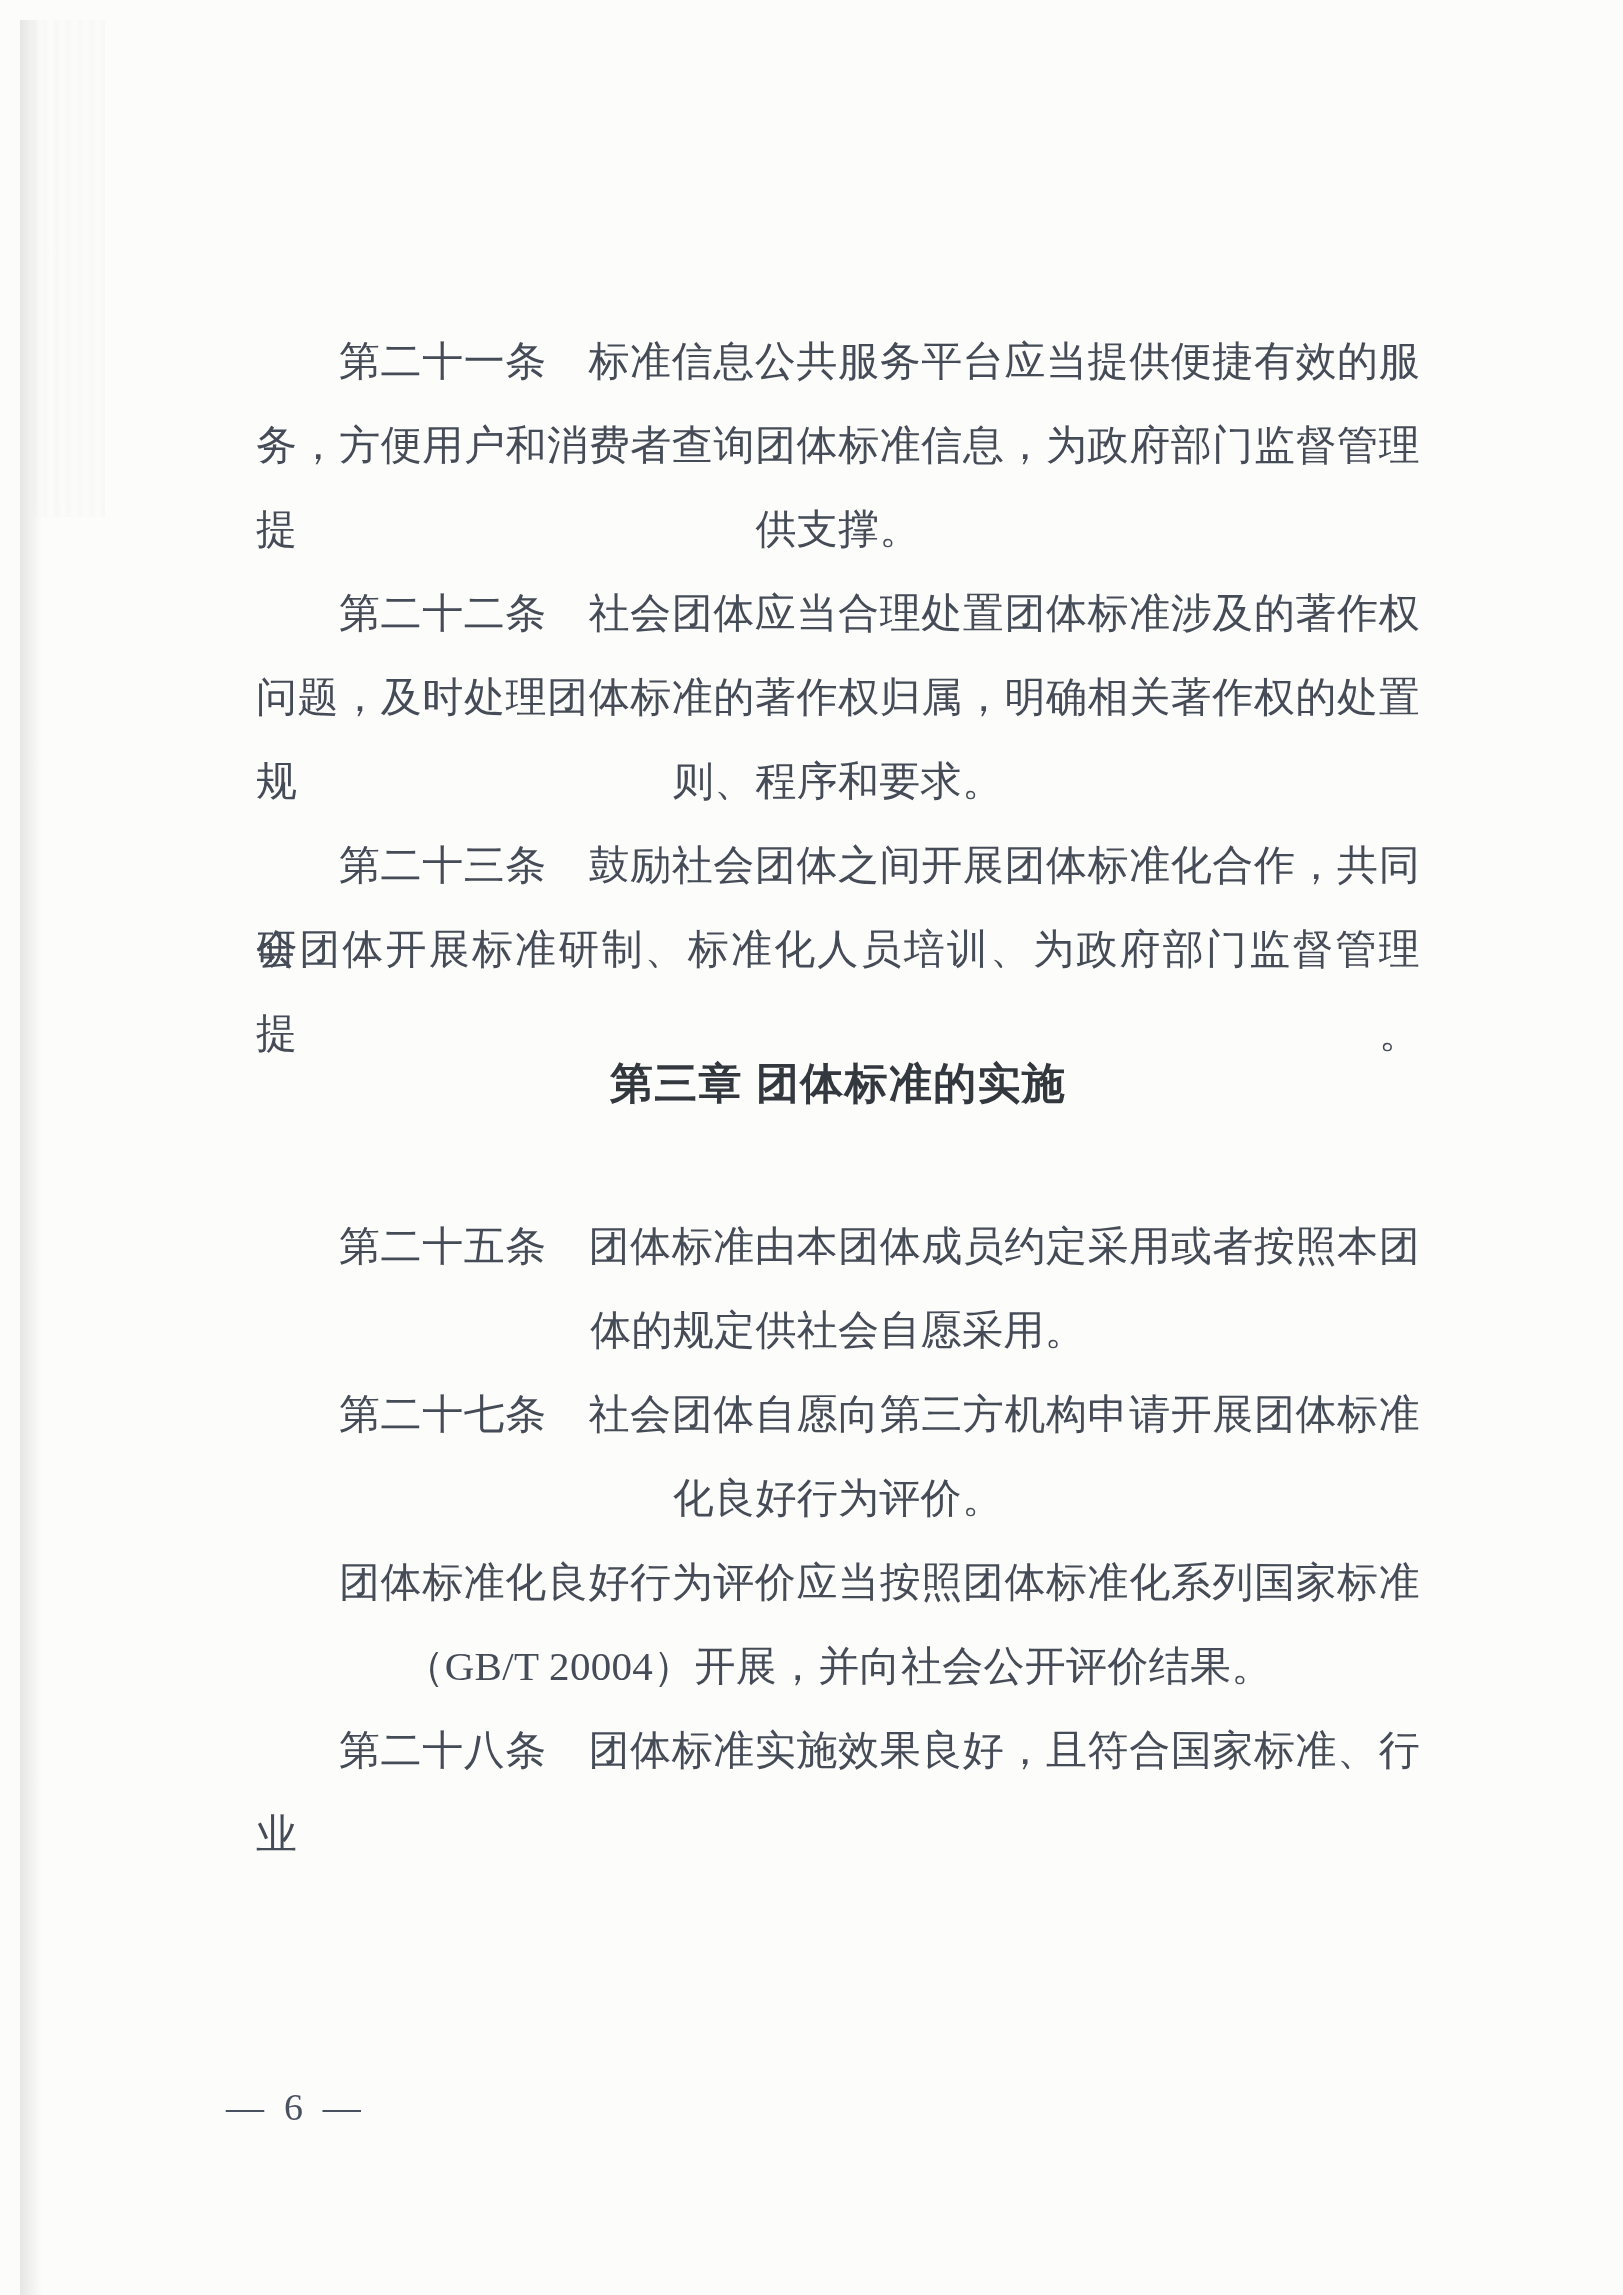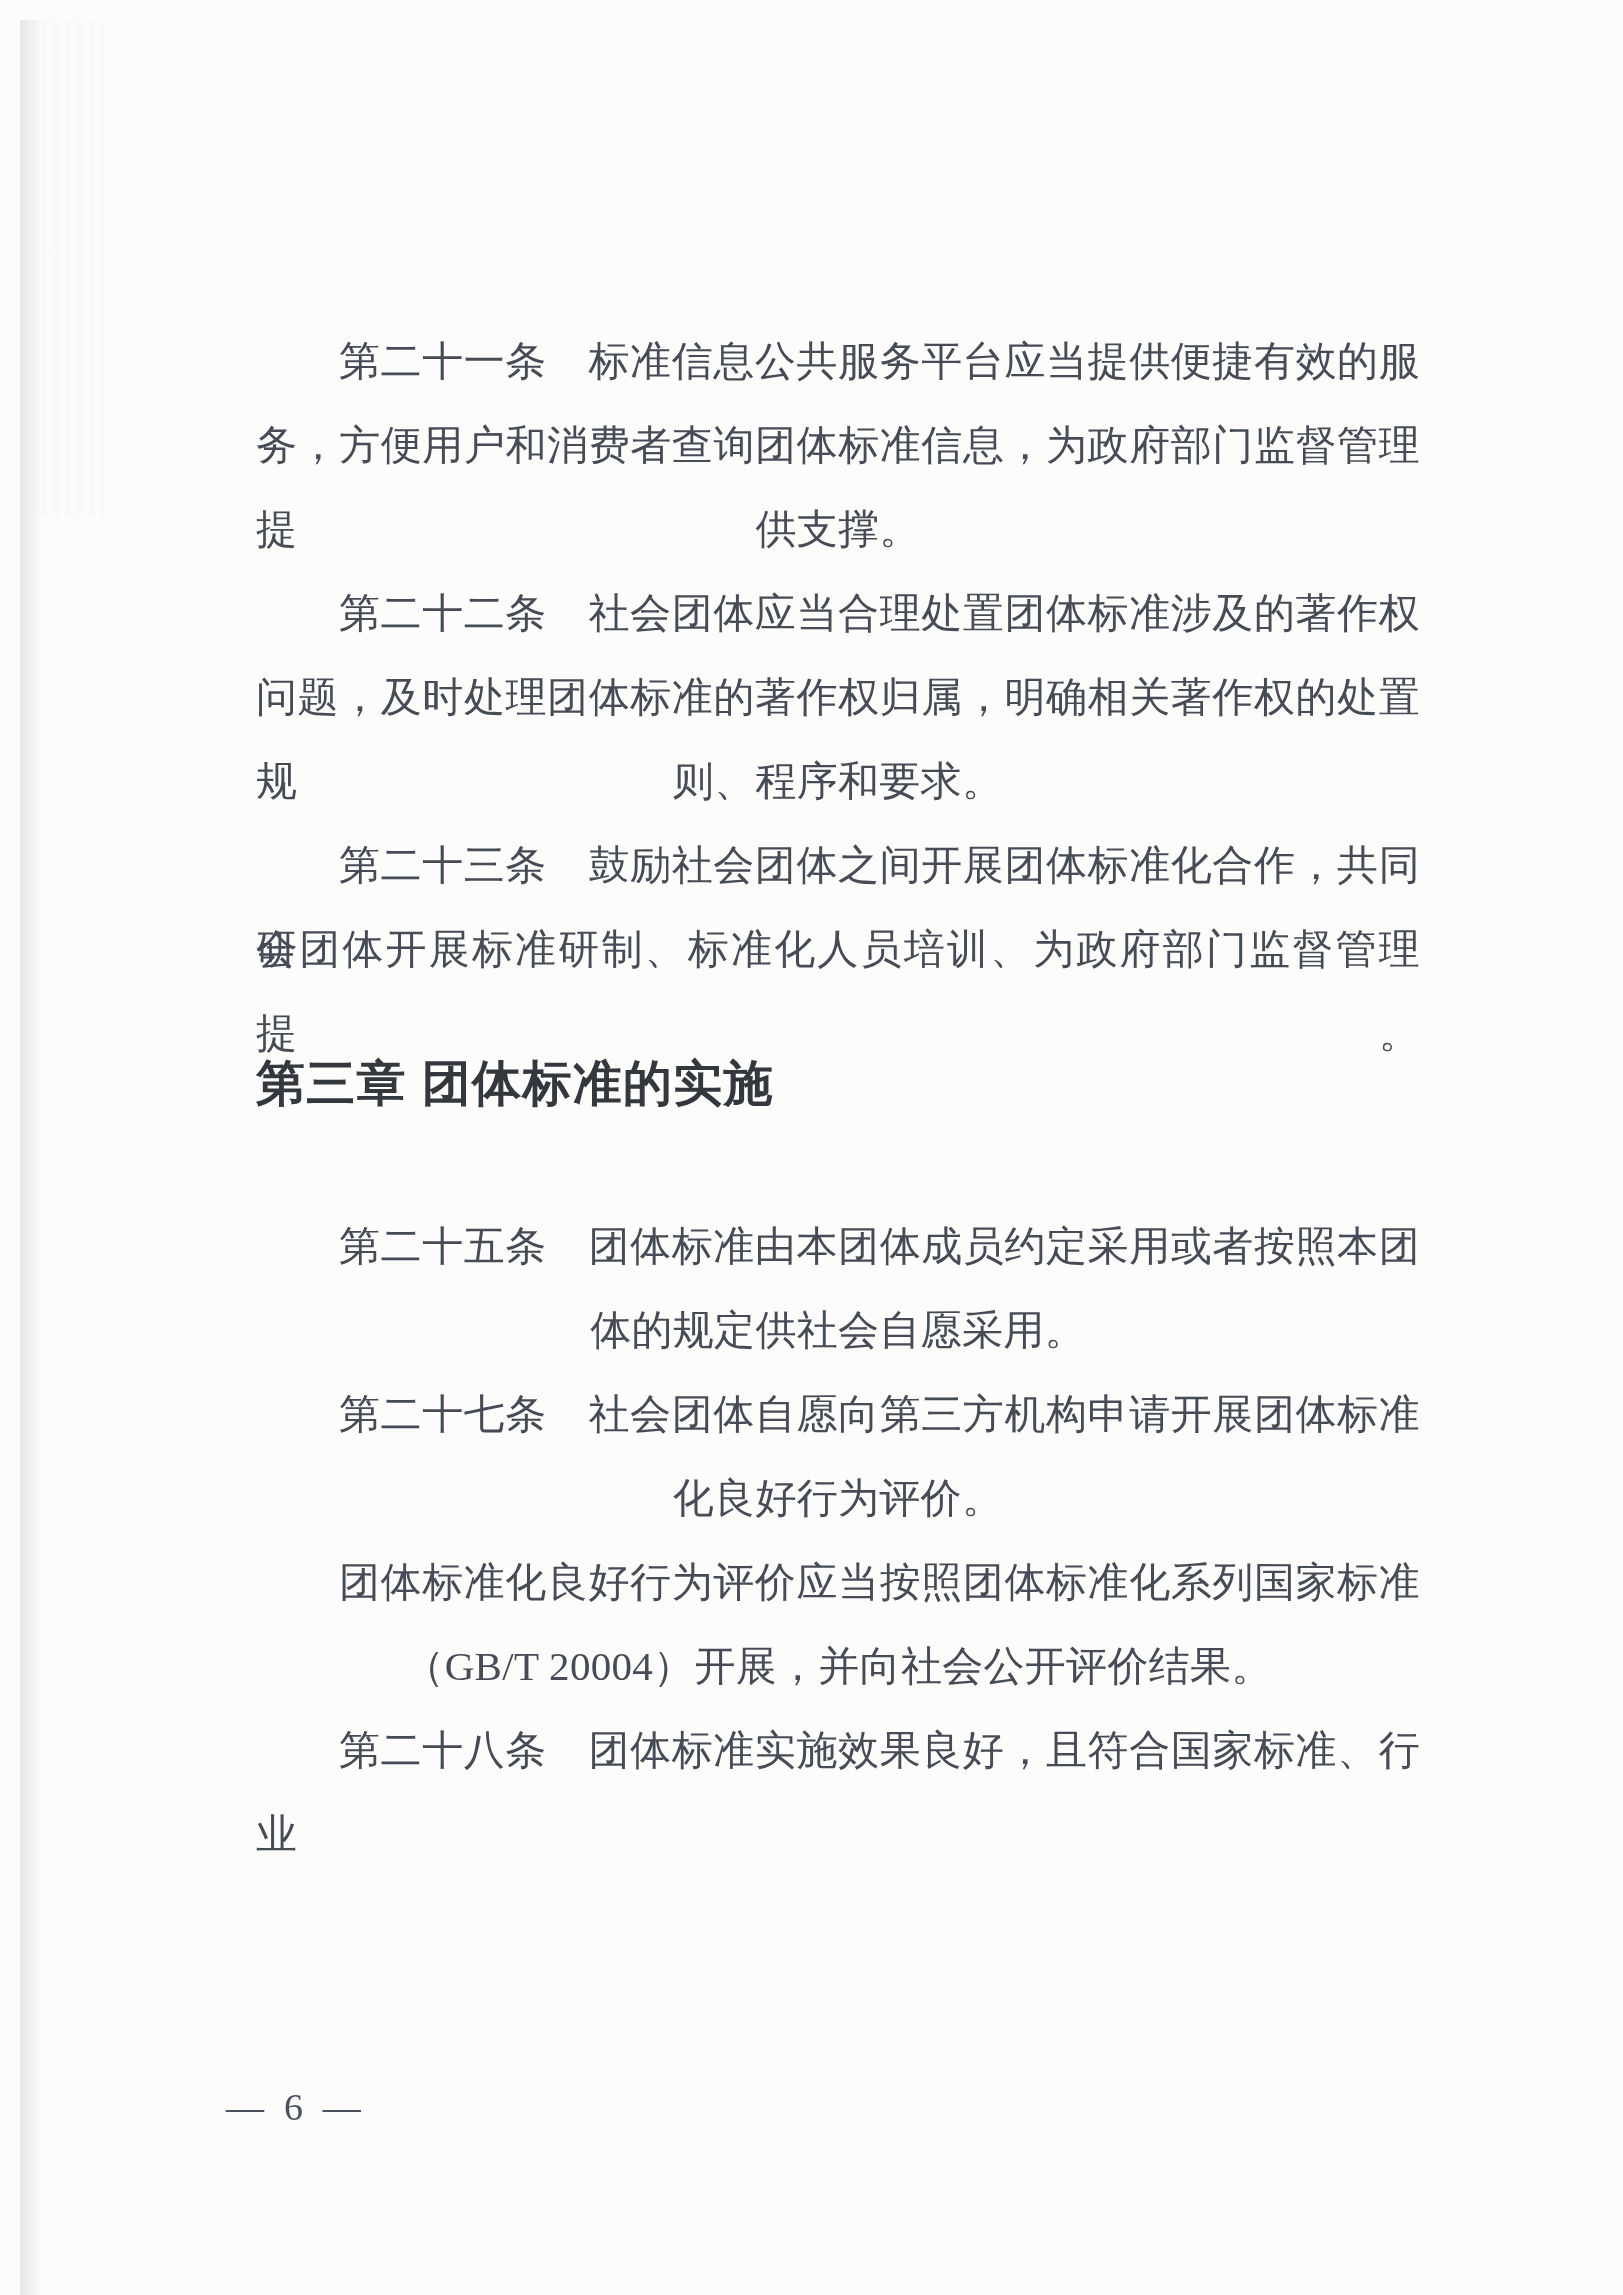--- a/index.html
+++ b/index.html
@@ -54,24 +54,24 @@
     white-space: normal;
     text-align: justify;
     text-align-last: justify;
     text-justify: inter-character;
   }
   .line.indent { text-indent: 83px; }
   .heading {
     height: 84px;
     line-height: 84px;
     margin-top: 50px;
-    text-align: left;
+    text-align: center;
     font-family: "Liberation Sans", "DejaVu Sans", sans-serif;
     font-weight: bold;
-    font-size: 49px;
+    font-size: 43px;
     letter-spacing: 1.3px;
     color: var(--heading-color);
   }
   .heading + .line { margin-top: 79px; }
   .page-number {
     position: absolute;
     left: 196px; top: 2054px;
     height: 46px; line-height: 46px;
     font-size: 38px;
     letter-spacing: 5.2px;

